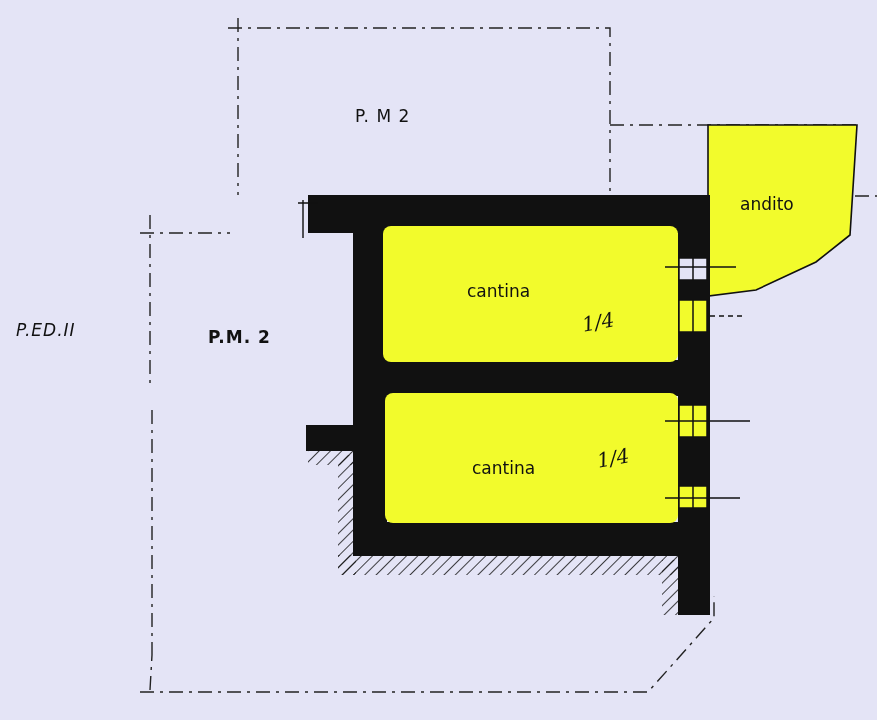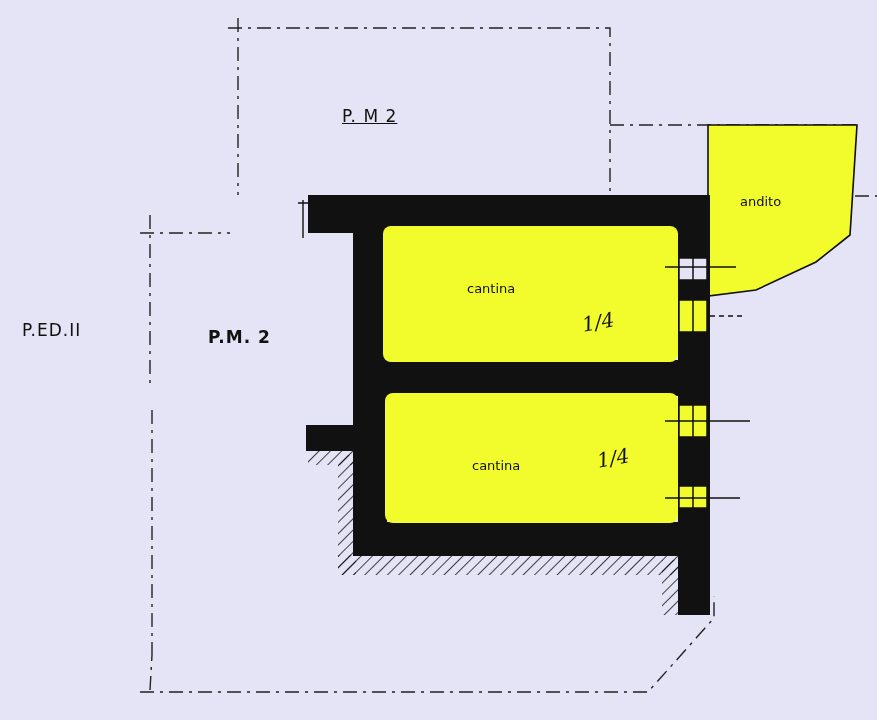--- a/index.html
+++ b/index.html
@@ -1,20 +1,20 @@
 <!DOCTYPE html>
 <html><head>
 <meta charset="utf-8">
 <style>
   html, body { margin:0; padding:0; }
   body { width:877px; height:720px; background:#e4e4f6; overflow:hidden; position:relative; font-family:"DejaVu Sans", sans-serif; }
   svg { position:absolute; left:0; top:0; }
   .lbl { position:absolute; color:#111; font-family:"DejaVu Sans", sans-serif; white-space:nowrap; }
   .area { font-size:17px; letter-spacing:1px; }
-  .room { font-size:13px; }
+  .room { font-size:17px; }
   .frac { font-family:"DejaVu Serif", serif; font-style:italic; font-size:20px; transform:rotate(-10deg); }
 </style>
 </head>
 <body>
 
 <svg width="877" height="720" viewBox="0 0 877 720">
   <defs>
     <pattern id="hatch" patternUnits="userSpaceOnUse" width="8" height="8" patternTransform="rotate(45)">
       <line x1="0" y1="0" x2="0" y2="8" stroke="#111" stroke-width="1.6"></line>
     </pattern>
@@ -64,21 +64,21 @@
     <line x1="693" y1="405" x2="693" y2="437"></line>
     <line x1="665" y1="421" x2="750" y2="421"></line>
     <rect x="679" y="486" width="28" height="22" fill="#f2fb2c"></rect>
     <line x1="693" y1="486" x2="693" y2="508"></line>
     <line x1="665" y1="498" x2="740" y2="498"></line>
   </g>
   <line x1="710" y1="316" x2="745" y2="316" stroke="#111" stroke-width="1.3" stroke-dasharray="5,4"></line>
   <path d="M303 200 L303 238 M298 203 L318 203" stroke="#111" stroke-width="1.4" fill="none"></path>
 </svg>
 
-<span class="lbl area" style="left:342px;top:106px;text-decoration:underline;">P. M 2</span>
-<span class="lbl area" style="left:22px;top:320px;">P.ED.II</span>
+<span class="lbl area" style="left:355px;top:106px;">P. M 2</span>
+<span class="lbl area" style="left:16px;top:320px;font-style:italic;">P.ED.II</span>
 <span class="lbl area" style="left:208px;top:327px;font-weight:bold;">P.M.  2</span>
 
 <span class="lbl room" style="left:467px;top:281px;">cantina</span>
 <span class="lbl frac" style="left:582px;top:310px;">1/4</span>
 <span class="lbl room" style="left:472px;top:458px;">cantina</span>
 <span class="lbl frac" style="left:597px;top:446px;">1/4</span>
 <span class="lbl room" style="left:740px;top:194px;">andito</span>
 
 </body></html>

